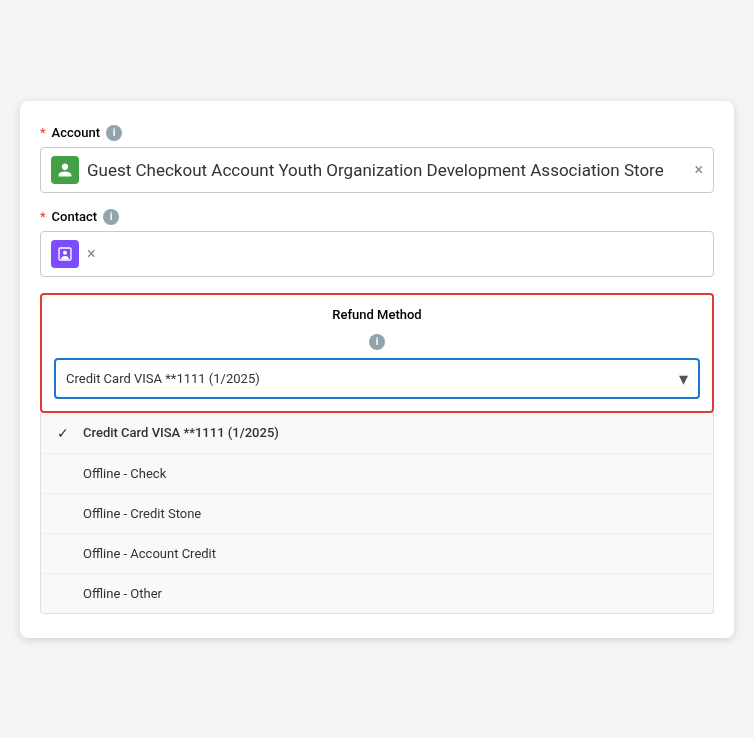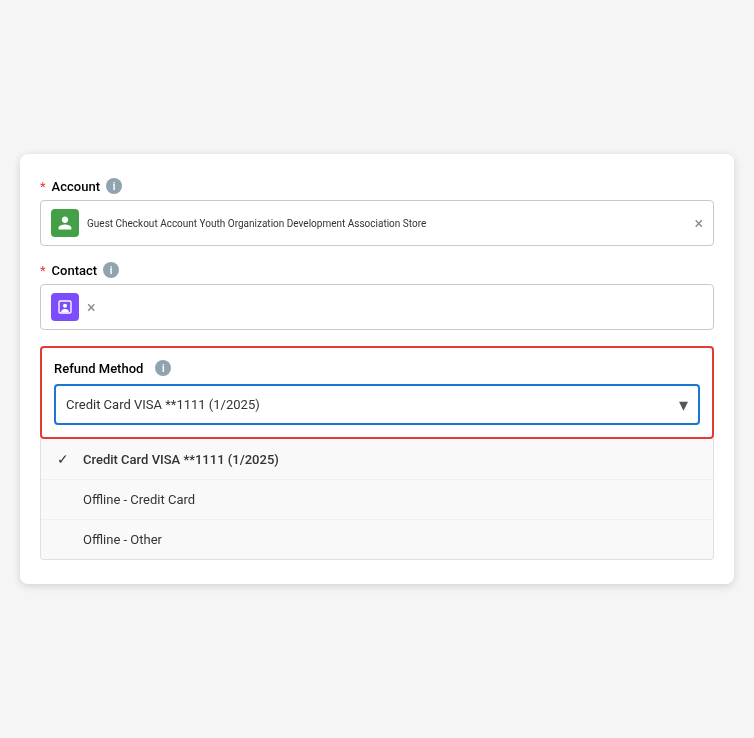--- a/index.html
+++ b/index.html
@@ -80,21 +80,21 @@
       height: 28px;
       border-radius: 4px;
       background: #7c4dff;
       display: flex;
       align-items: center;
       justify-content: center;
       flex-shrink: 0;
     }
     .input-field .field-value {
       flex: 1;
-      font-size: 10px;
+      font-size: 17px;
       color: #333;
       white-space: nowrap;
       overflow: hidden;
       text-overflow: ellipsis;
     }
     .input-field .clear-icon {
       font-size: 16px;
       color: #888;
       cursor: pointer;
       flex-shrink: 0;
@@ -105,20 +105,21 @@
       border: 2px solid #e53935;
       border-radius: 4px;
       padding: 12px;
       margin-bottom: 0;
     }
     .refund-label-row {
       display: flex;
       align-items: center;
       gap: 12px;
       margin-bottom: 8px;
+      flex-direction: column;
     }
 
     
     .dropdown-select {
       display: flex;
       align-items: center;
       border: 2px solid #1976d2;
       border-radius: 4px;
       padding: 8px 10px;
       background: #fff;
@@ -214,21 +215,29 @@
     </div>
   </div>
 
   <div class="dropdown-list">
     <div class="dropdown-item selected">
       <span class="check-icon">✓</span>
       <span>Credit Card VISA **1111 (1/2025)</span>
     </div>
     <div class="dropdown-item">
       <span class="no-check"></span>
-      <span>Offline - Credit Card</span>
+      <span>Offline - Check</span>
+    </div>
+    <div class="dropdown-item">
+      <span class="no-check"></span>
+      <span>Offline - Credit Stone</span>
+    </div>
+    <div class="dropdown-item">
+      <span class="no-check"></span>
+      <span>Offline - Account Credit</span>
     </div>
     <div class="dropdown-item">
       <span class="no-check"></span>
       <span>Offline - Other</span>
     </div>
   </div>
 
 </div>
 
 </body></html>

